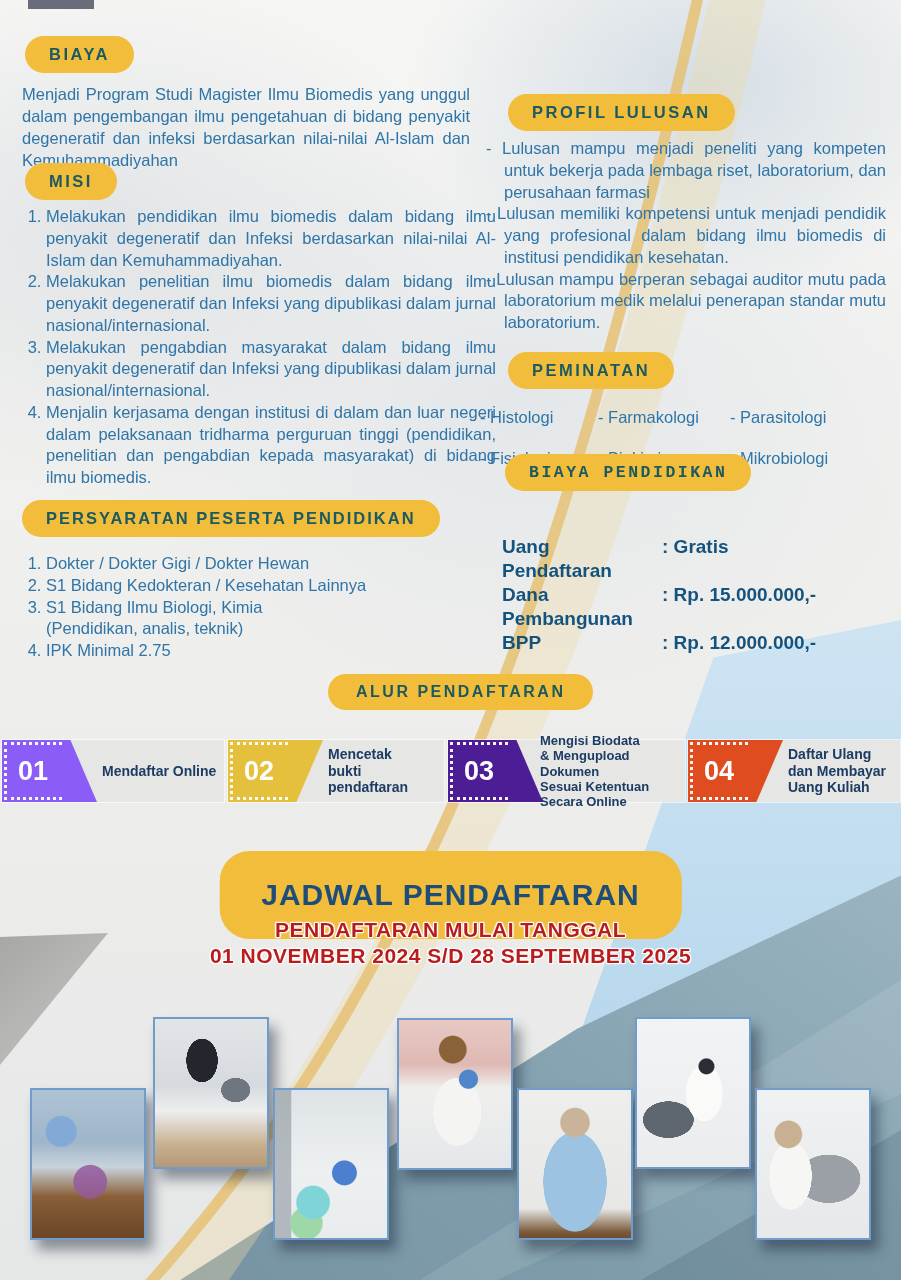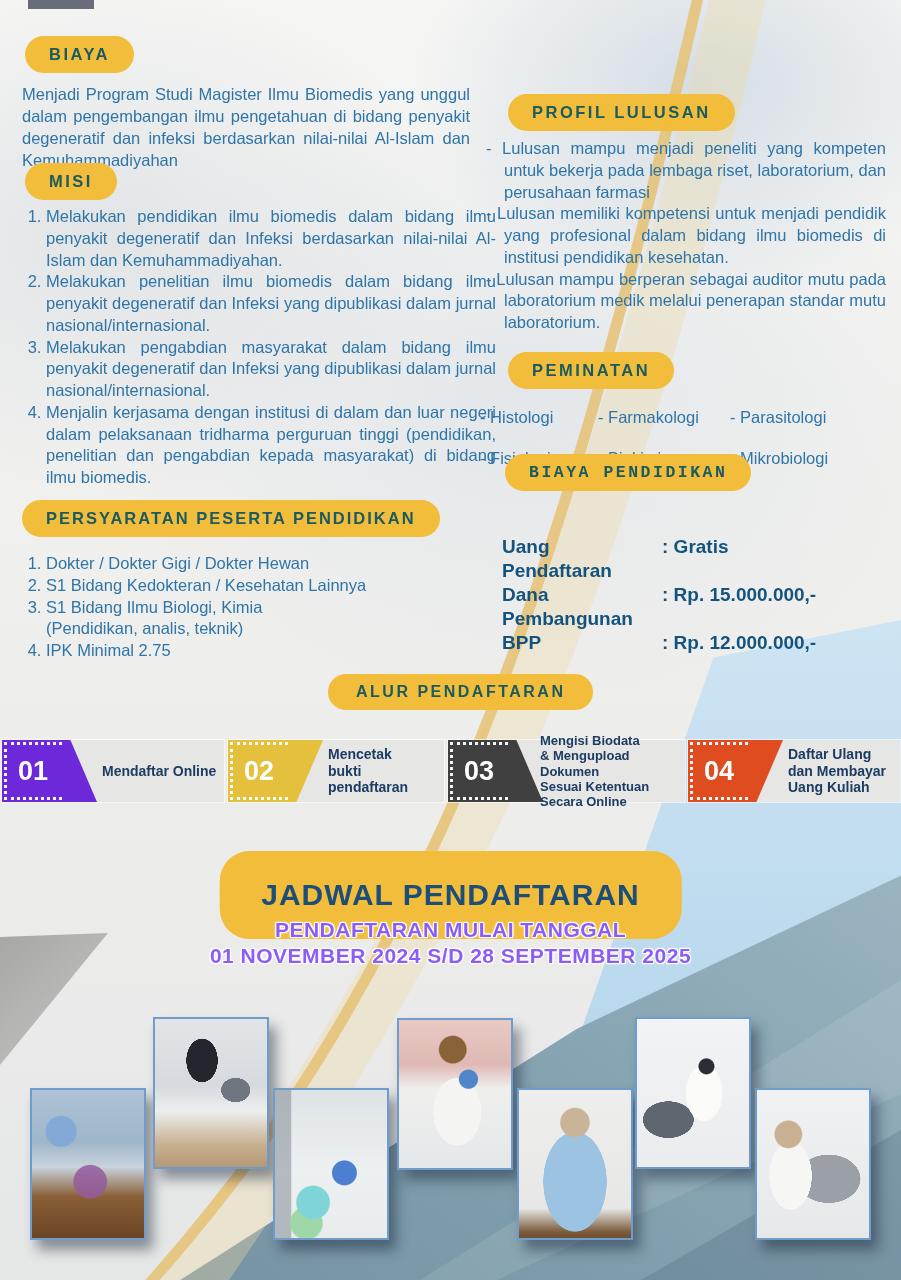--- a/index.html
+++ b/index.html
@@ -66,21 +66,21 @@
   .step-label{position:absolute;left:100px;right:6px;top:50%;transform:translateY(-50%);
     font-weight:bold;font-size:14px;line-height:1.18;color:#1D3C63;white-space:pre-line;}
   .step-label.small{font-size:13px;left:92px;}
   
   .jadwal-pill{
     position:absolute;left:50%;transform:translateX(-50%);top:851px;z-index:7;
     background:#F2BD3A;color:#1D4E79;font-weight:bold;font-size:30px;letter-spacing:1px;
     border-radius:30px;padding:27px 42px;white-space:nowrap;
   }
   .jadwal-sub{position:absolute;left:0;width:901px;text-align:center;z-index:7;
-    color:#8b5cf6;font-weight:bold;font-size:21px;letter-spacing:.5px;
+    color:#b91c1c;font-weight:bold;font-size:21px;letter-spacing:.5px;
     text-shadow:0 0 3px #fff,0 0 3px #fff,1px 1px 0 #fff,-1px -1px 0 #fff,1px -1px 0 #fff,-1px 1px 0 #fff;}
   
   .photo{position:absolute;width:112px;height:148px;border:2px solid #6F9CCB;z-index:8;
     box-shadow:7px 10px 12px rgba(20,30,50,.45);}
   .p1{background:
     radial-gradient(circle at 26% 28%, rgba(127,168,216,.9) 0 11%, transparent 12%),
     radial-gradient(circle at 52% 62%, rgba(148,90,158,.85) 0 15%, transparent 16%),
     linear-gradient(180deg,#AEC3D6 0%,#9FB5C9 35%,#C8D3DC 52%,#8A5F38 72%,#6B4526 100%);}
   .p2{background:
     radial-gradient(ellipse 26px 36px at 42% 28%, #23262D 0 60%, transparent 61%),
@@ -179,36 +179,36 @@
     <li>Dokter / Dokter Gigi / Dokter Hewan</li>
     <li>S1 Bidang Kedokteran / Kesehatan Lainnya</li>
     <li>S1 Bidang Ilmu Biologi, Kimia
 (Pendidikan, analis, teknik)</li>
     <li>IPK Minimal 2.75</li>
   </ol>
 
   <div class="pill" style="left:328px;top:674px;font-size:16px;padding:9px 28px;">ALUR PENDAFTARAN</div>
 
   <div class="step-card" style="left:2px;width:222px;">
-    <div class="step-num-block wide-bottom" style="background: #6d28d9;">
+    <div class="step-num-block wide-bottom" style="background: #8b5cf6;">
       <div class="step-perf"></div>
       <span class="step-num">01</span>
     </div>
     <div class="step-label">Mendaftar Online</div>
   </div>
   <div class="step-card" style="left:228px;width:216px;">
     <div class="step-num-block wide-top" style="background: rgb(229, 192, 60);">
       <div class="step-perf"></div>
       <span class="step-num">02</span>
     </div>
     <div class="step-label">Mencetak
 bukti pendaftaran</div>
   </div>
   <div class="step-card" style="left:448px;width:237px;">
-    <div class="step-num-block wide-bottom" style="background: #404040;">
+    <div class="step-num-block wide-bottom" style="background: #4c1d95;">
       <div class="step-perf"></div>
       <span class="step-num">03</span>
     </div>
     <div class="step-label small">Mengisi Biodata
 &amp; Mengupload Dokumen
 Sesuai Ketentuan
 Secara Online</div>
   </div>
   <div class="step-card" style="left:688px;width:212px;">
     <div class="step-num-block wide-top" style="background: rgb(223, 76, 32);">

